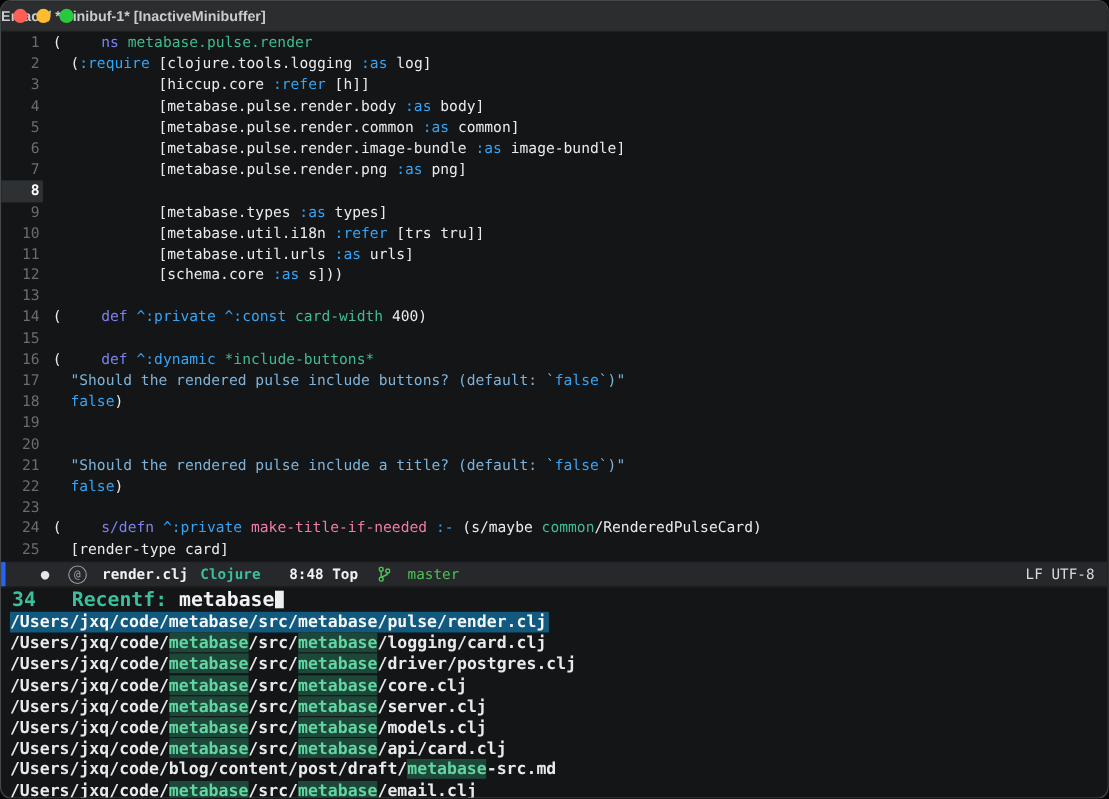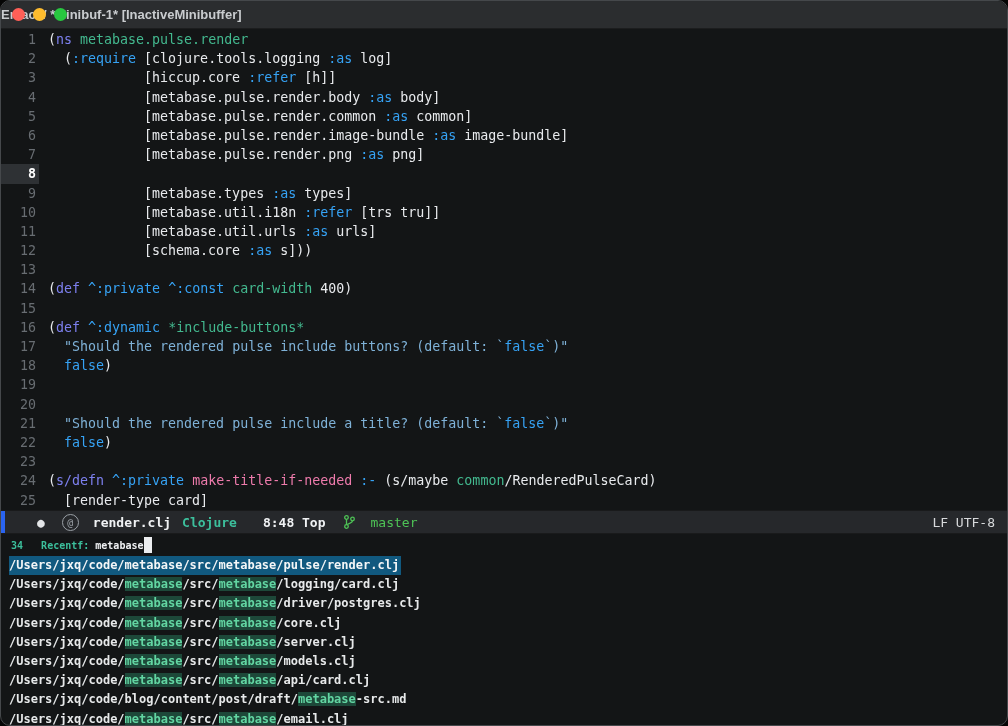--- a/index.html
+++ b/index.html
@@ -21,42 +21,42 @@
   .traffic{position:absolute;left:11px;top:0;height:100%;display:flex;align-items:center;gap:8px;}
   .tl{width:13px;height:13px;border-radius:50%;}
   .tl.red{background:var(--t-red);} .tl.yellow{background:var(--t-yellow);} .tl.green{background:var(--t-green);}
   .title-text{font-family:"Liberation Sans",sans-serif;font-size:13px;font-weight:bold;color:var(--titlebar-fg);}
   
   .code-area{height:480px;padding-top:1px;font-size:13.3px;line-height:19.2px;overflow:hidden;}
   .code-line{display:flex;height:19.2px;white-space:pre;}
   .gutter{width:38px;flex:none;text-align:right;padding-right:3px;box-sizing:border-box;color:var(--gutter-fg);}
   .gutter.current{background:var(--curline-bg);color:#ffffff;font-weight:bold;}
   .code-text{padding-left:9px;white-space:pre;color:var(--fg);}
-  .tok-w{color:var(--fg);} .tok-v{color:var(--violet);} .tok-b{color:var(--blue);}
+  .tok-w{color:var(--fg);} .tok-v{color:var(--violet);margin-left:36px;} .tok-b{color:var(--blue);}
   .tok-g{color:var(--green);} .tok-p{color:var(--pink);} .tok-d{color:var(--doc);}
   .tok-cur{color:var(--fg);outline:1px solid #e6e8ea;outline-offset:-1px;}
   
   .modeline{height:24px;background:var(--modeline-bg);display:flex;align-items:center;font-size:13px;color:var(--fg);border-top:1px solid #191a1b;border-bottom:1px solid #191a1b;box-sizing:border-box;}
   .ml-bar{width:4px;height:100%;background:var(--accent-bar);flex:none;}
   .ml-dot{color:#e4e6e8;font-size:13px;margin-left:32px;}
   .ml-at{margin-left:17px;width:15px;height:15px;border:1.5px solid #9aa0a6;border-radius:50%;color:#9aa0a6;font-size:10px;line-height:15px;text-align:center;box-sizing:content-box;}
   .ml-buffer{margin-left:14px;font-weight:bold;color:#f0f2f4;}
   .ml-mode{margin-left:11px;font-weight:bold;color:var(--prompt);}
   .ml-pos{margin-left:26px;font-weight:bold;color:#f0f2f4;text-align:center;}
   .ml-proj{margin-left:8px;color:var(--mgray);}
   .ml-branch{margin-left:18px;display:flex;align-items:center;gap:16px;color:var(--branch);}
   .ml-right{margin-left:auto;margin-right:12px;color:#d7d9db;}
   
-  .mini-line{height:22px;display:flex;align-items:center;padding-left:10px;font-size:10px;white-space:pre;}
+  .mini-line{height:22px;display:flex;align-items:center;padding-left:10px;font-size:18px;white-space:pre;}
   .mini-count{color:var(--prompt);font-weight:bold;}
   .mini-prompt{color:var(--prompt);font-weight:bold;}
   .mini-input{color:#f0f2f4;font-weight:bold;}
   .mini-cursor{display:inline-block;width:8px;height:16px;background:#eceef0;margin-left:1px;vertical-align:middle;}
   .candidates{overflow:hidden;}
-  .cand-row{height:19.2px;line-height:19.2px;white-space:pre;font-size:12px;font-weight:bold;color:#e7e9ea;padding-left:8px;}
+  .cand-row{height:19.2px;line-height:19.2px;white-space:pre;font-size:15px;font-weight:bold;color:#e7e9ea;padding-left:8px;}
   .cand-sel{background:var(--sel-bg);color:#f4f6f7;display:inline-block;padding-right:2px;}
   .cand-m{background:var(--match-bg);color:var(--match-fg);}
 </style>
 </head>
 <body>
 
 <div class="window">
 
   <div class="titlebar">
     <div class="traffic">

